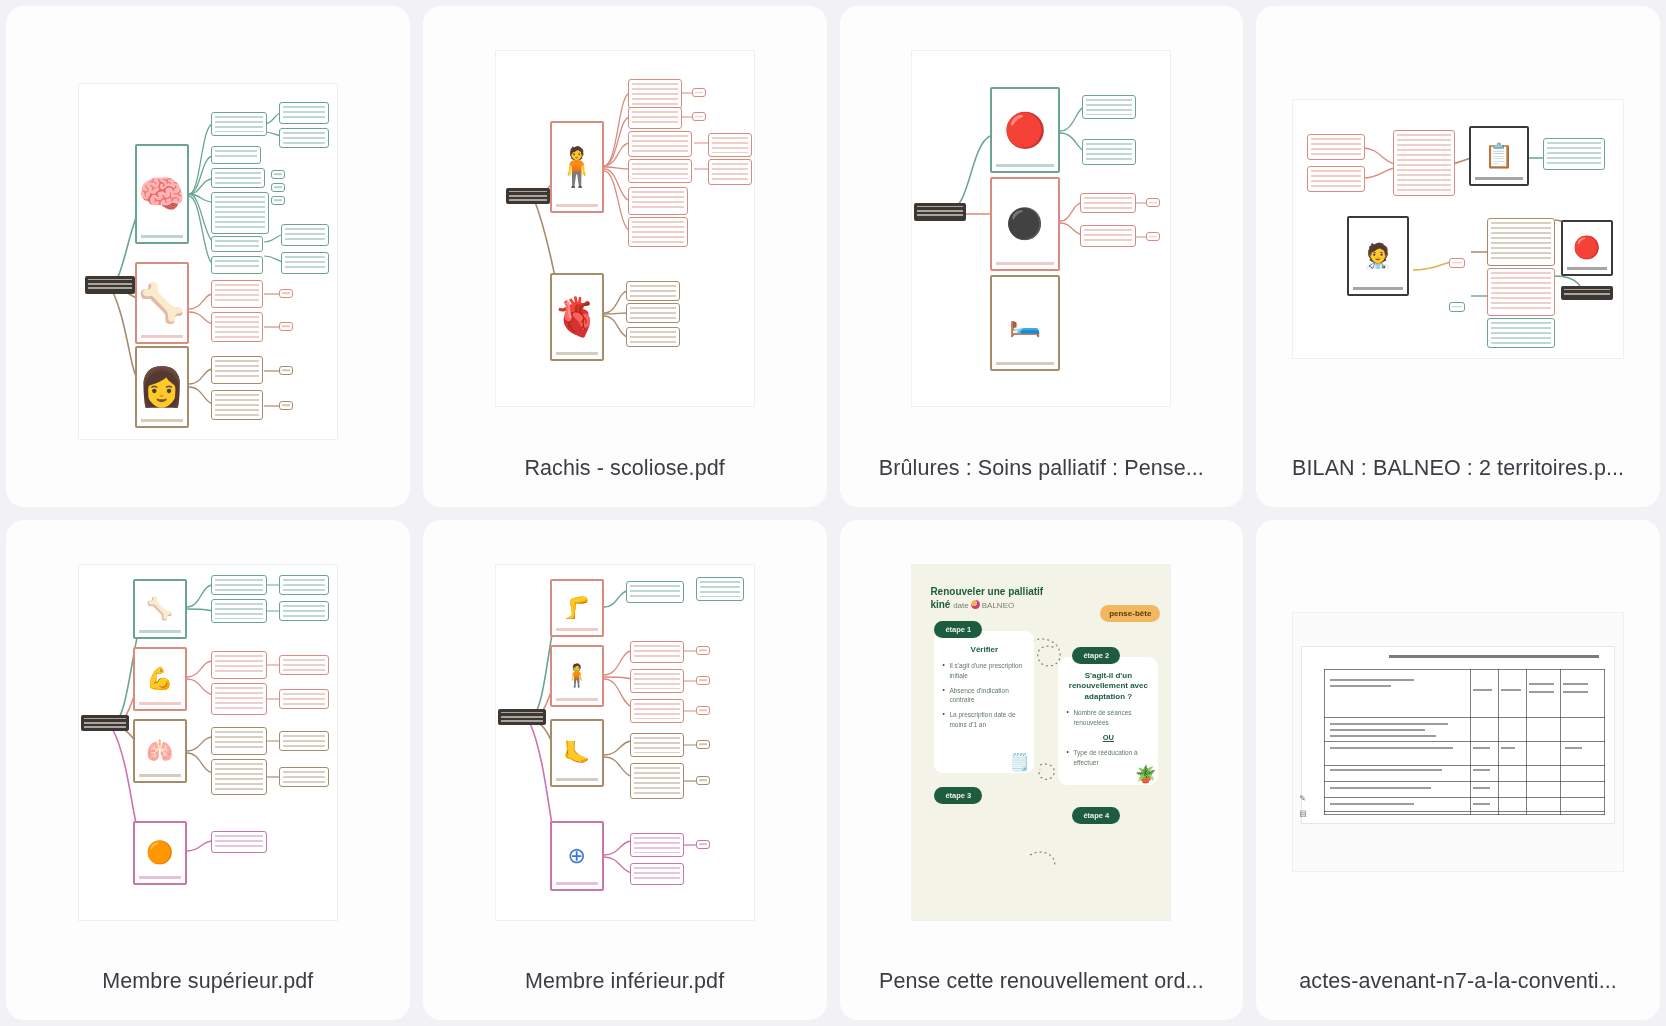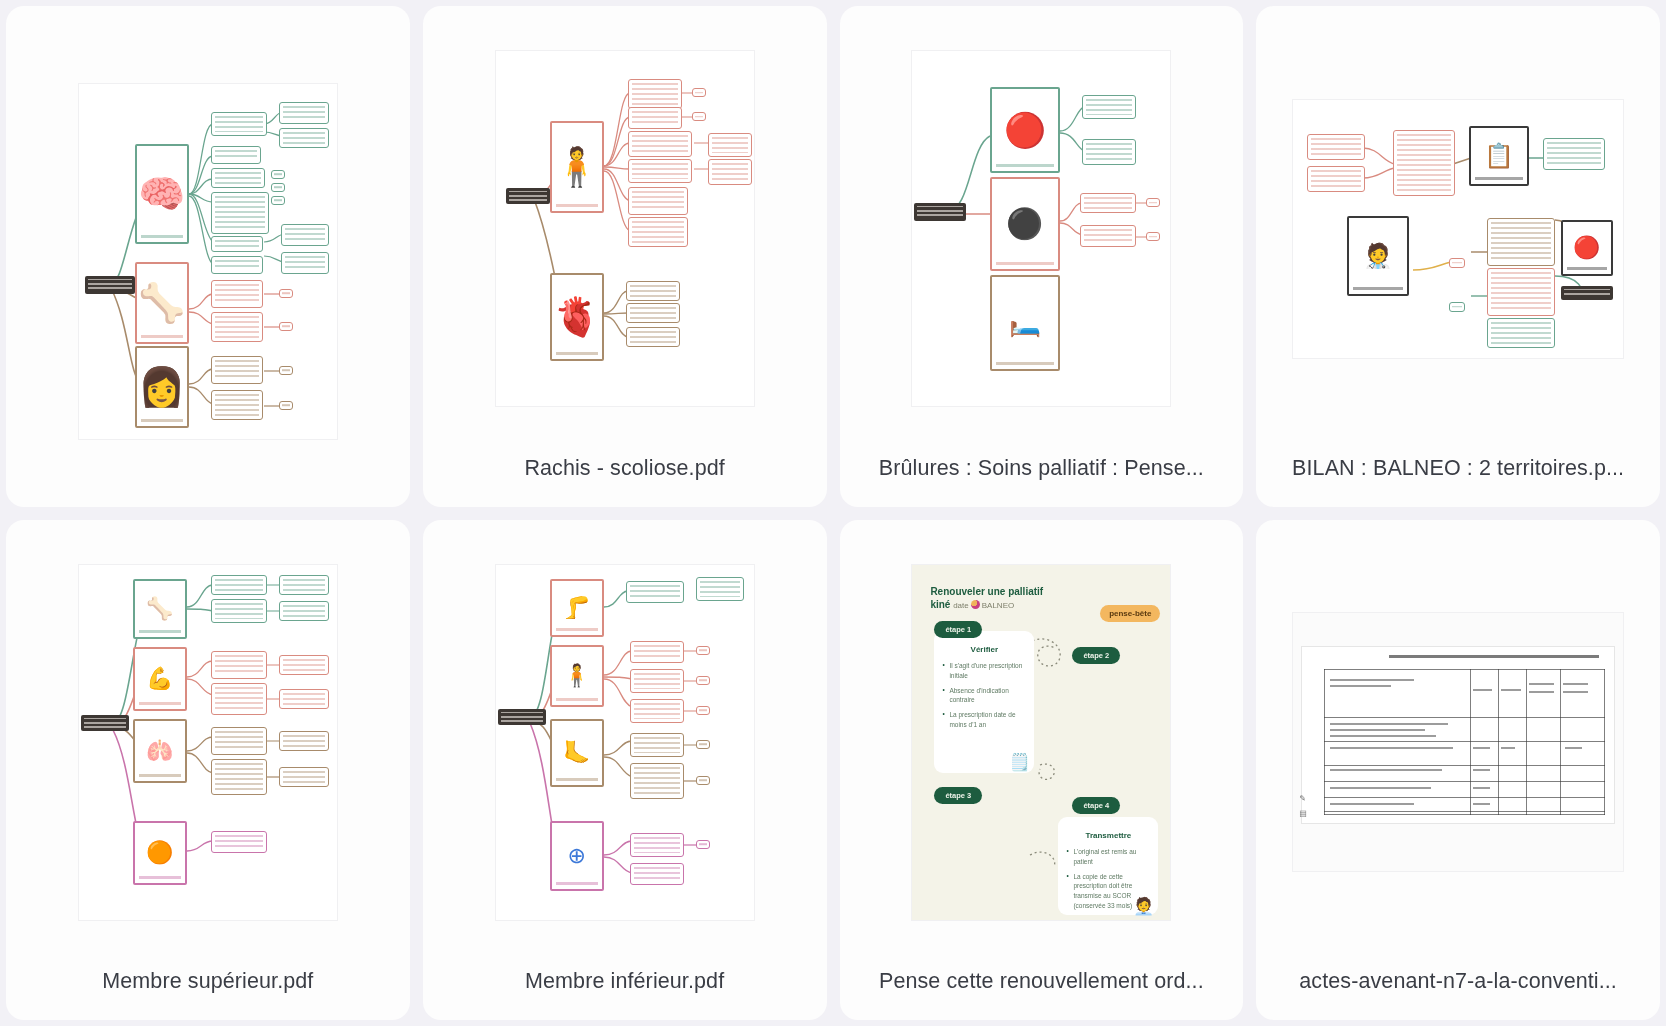--- a/index.html
+++ b/index.html
@@ -550,32 +550,35 @@
             <h4>Vérifier</h4>
             <ul>
               <li>Il s'agit d'une prescription initiale</li>
               <li>Absence d'indication contraire</li>
               <li>La prescription date de moins d'1 an</li>
             </ul>
             <span class="sticker" style="right:4px; bottom:2px;">🗒️</span>
           </div>
 
           <div class="step-badge" style="left:160px; top:82px;">étape 2</div>
+          <div class="panel" style="left:146px; top:92px; width:100px; height:128px;">
+            <h4>S'agit-il d'un renouvellement avec adaptation ?</h4>
+            <ul>
+              <li>Nombre de séances renouvelées</li>
+            </ul>
+            <div class="ou">OU</div>
+            <ul>
+              <li>Type de rééducation à effectuer</li>
+            </ul>
+            <span class="sticker" style="right:2px; bottom:2px;">🪴</span>
+          </div>
 
           <div class="step-badge" style="left:22px; top:222px;">étape 3</div>
 
-          <div class="step-badge" style="left:160px; top:232px;">étape 4</div>
-          <div class="panel" style="left:146px; top:252px; width:100px; height:98px;">
-            <h4>Transmettre</h4>
-            <ul>
-              <li>L'original est remis au patient</li>
-              <li>La copie de cette prescription doit être transmise au SCOR (conservée 33 mois)</li>
-            </ul>
-            <span class="sticker" style="right:4px; bottom:0px;">🧑‍💼</span>
-          </div>
+          <div class="step-badge" style="left:160px; top:242px;">étape 4</div>
         </div>
       </div>
     </div>
     <div class="card-label">Pense cette renouvellement ord...</div>
   </div>
 
   <div class="card">
     <div class="thumb-wrap">
       <div class="thumb" style="width:330px; height:258px;">
         <div class="scan">

